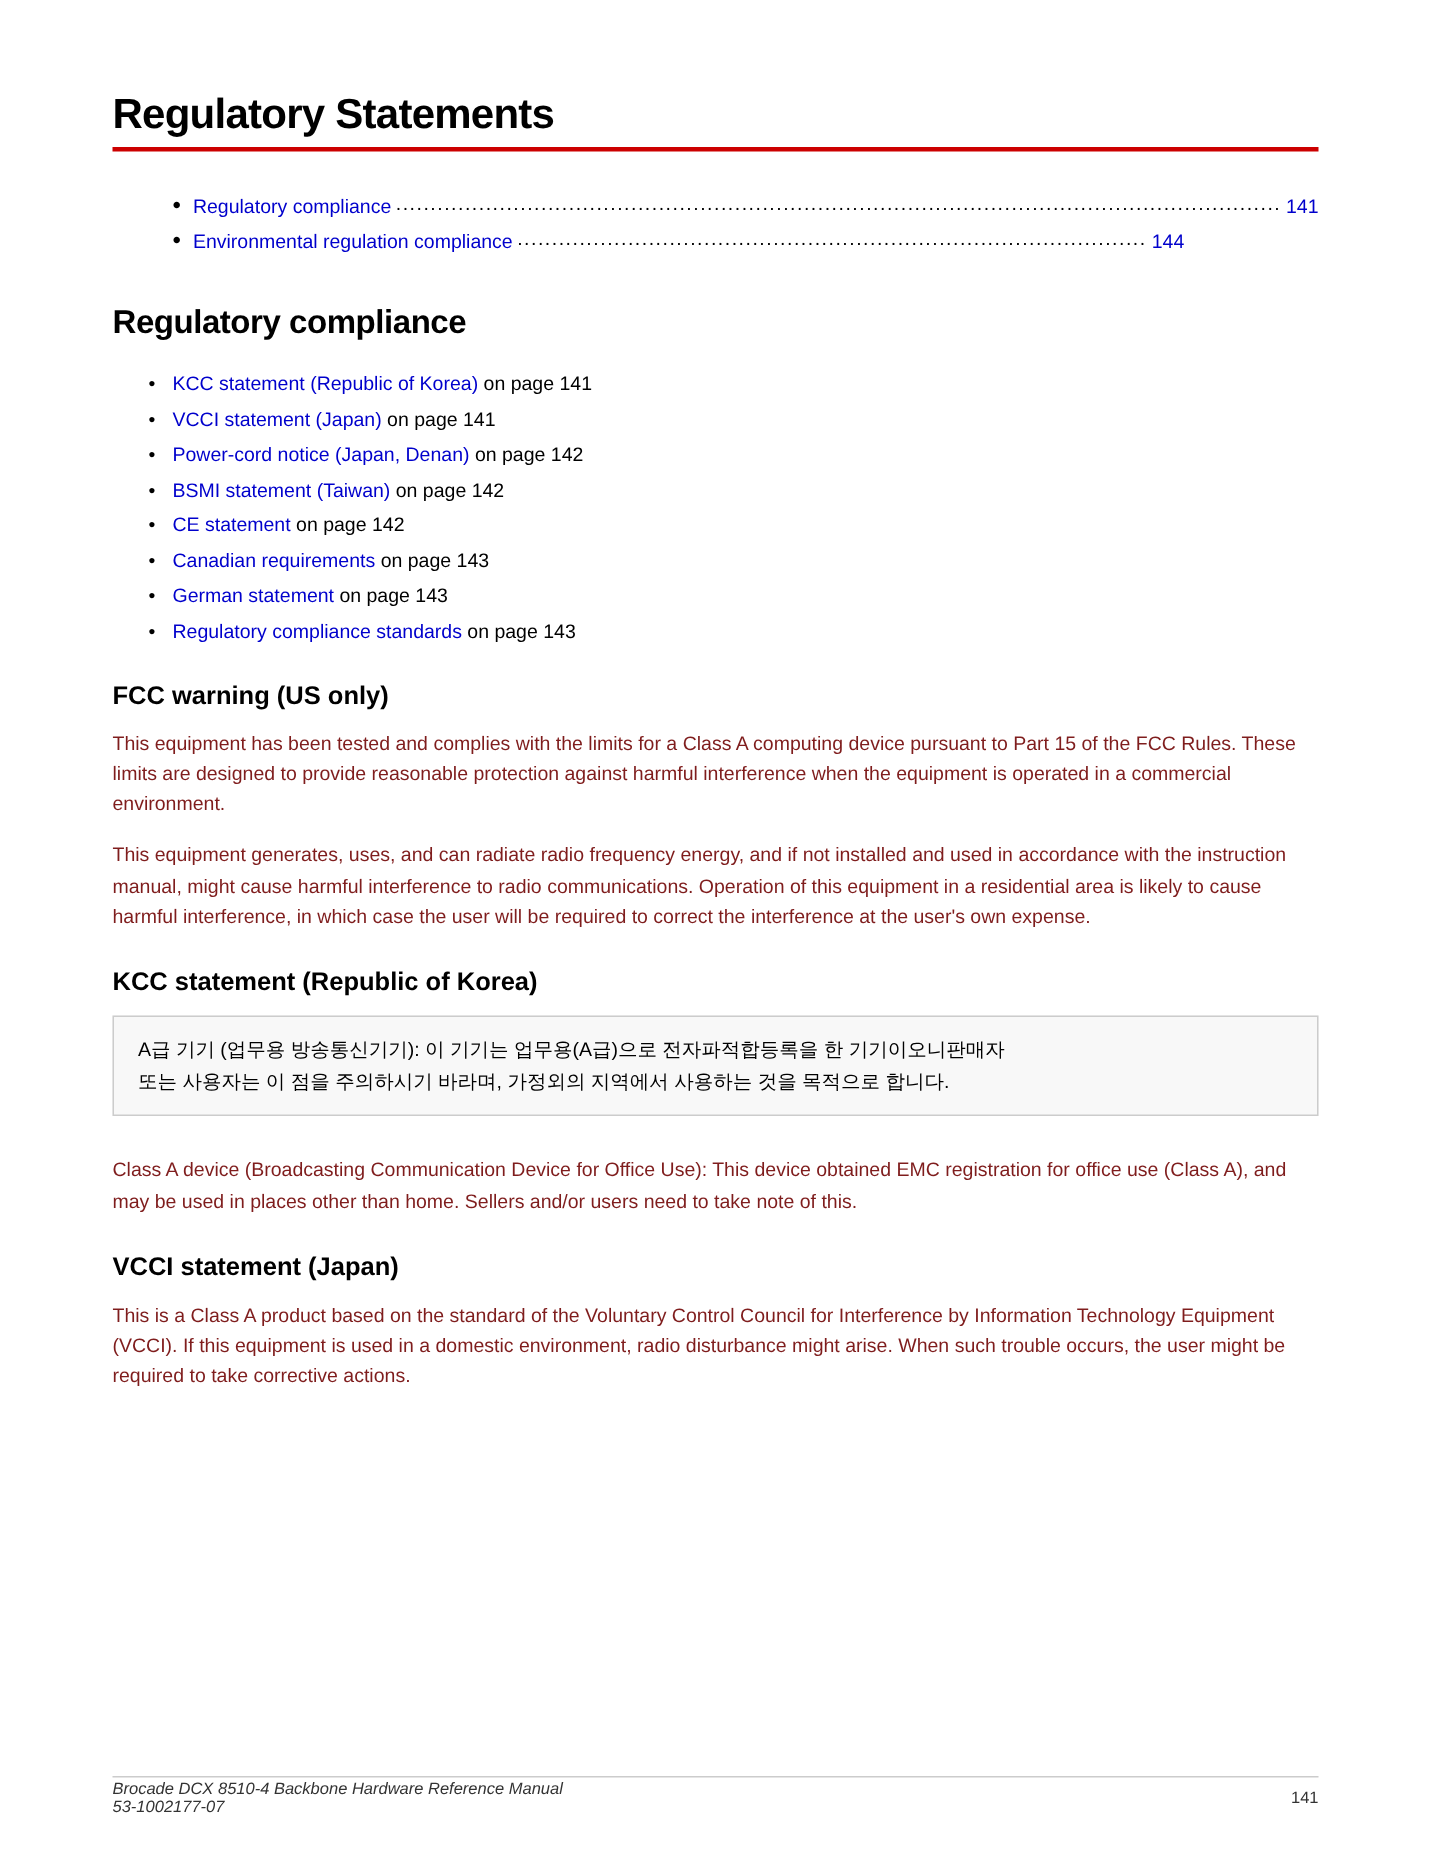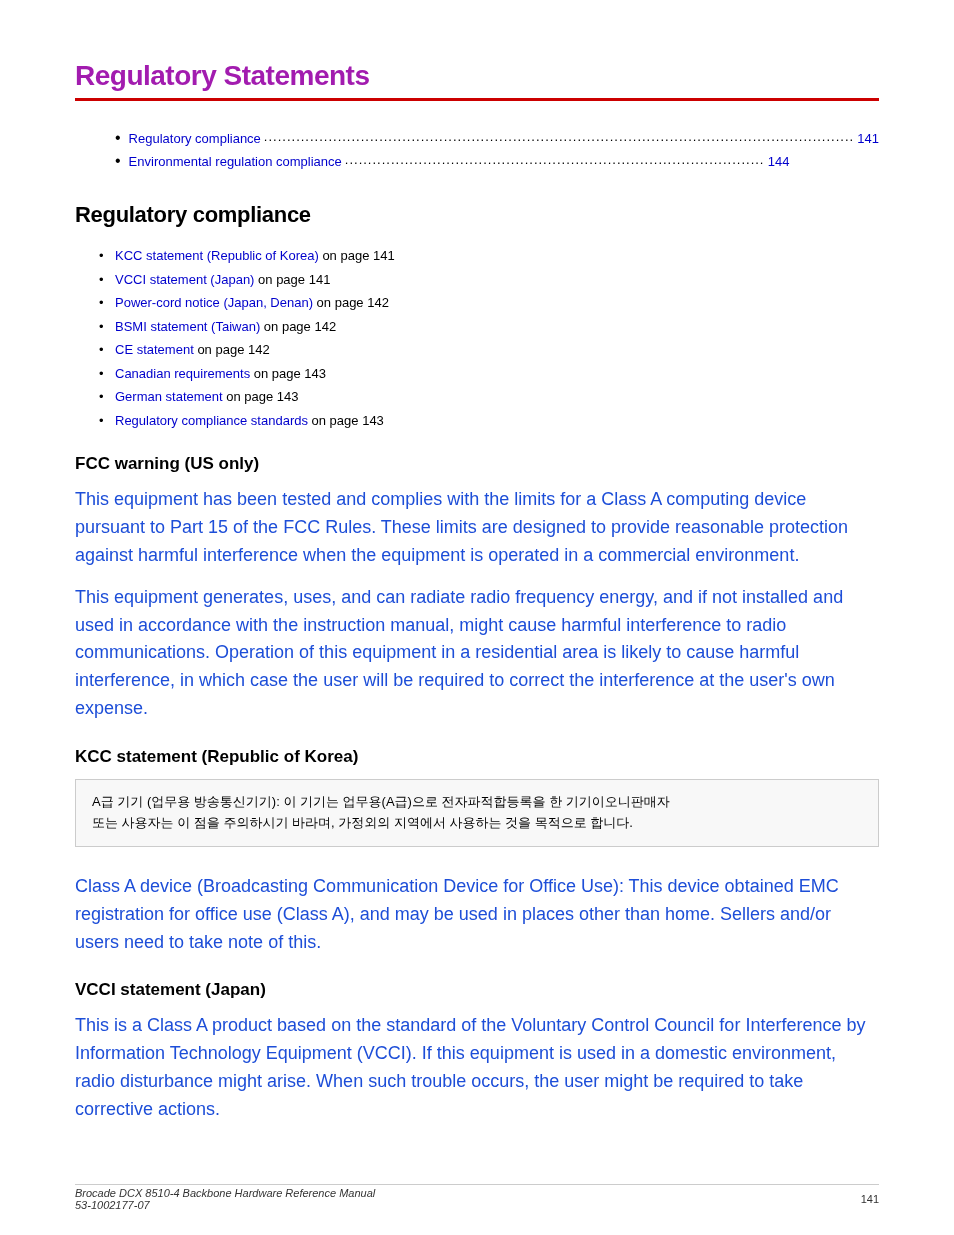--- a/index.html
+++ b/index.html
@@ -22,21 +22,21 @@
       padding: 60px 75px 60px 75px;
       max-width: 954px;
       min-height: 1235px;
       position: relative;
     }
 
     .page-title {
       font-size: 28px;
       font-weight: 900;
       font-family: Arial, Helvetica, sans-serif;
-      color: #a21caf;
+      color: #000000;
       margin-bottom: 6px;
       letter-spacing: -0.5px;
     }
 
     .red-rule {
       height: 3px;
       background-color: #cc0000;
       margin-bottom: 28px;
     }
 
@@ -83,24 +83,24 @@
       color: #000000;
     }
 
     .bullet-link {
       color: #0000cc;
       text-decoration: none;
       cursor: pointer;
     }
 
     .body-text {
-      font-size: 18px;
+      font-size: 13px;
       line-height: 1.55;
       margin-bottom: 14px;
-      color: #1d4ed8;
+      color: #7f1d1d;
     }
 
     .kcc-box {
       border: 1px solid #cccccc;
       background: #f8f8f8;
       padding: 12px 16px;
       margin-bottom: 26px;
       font-size: 13px;
       line-height: 1.6;
     }

